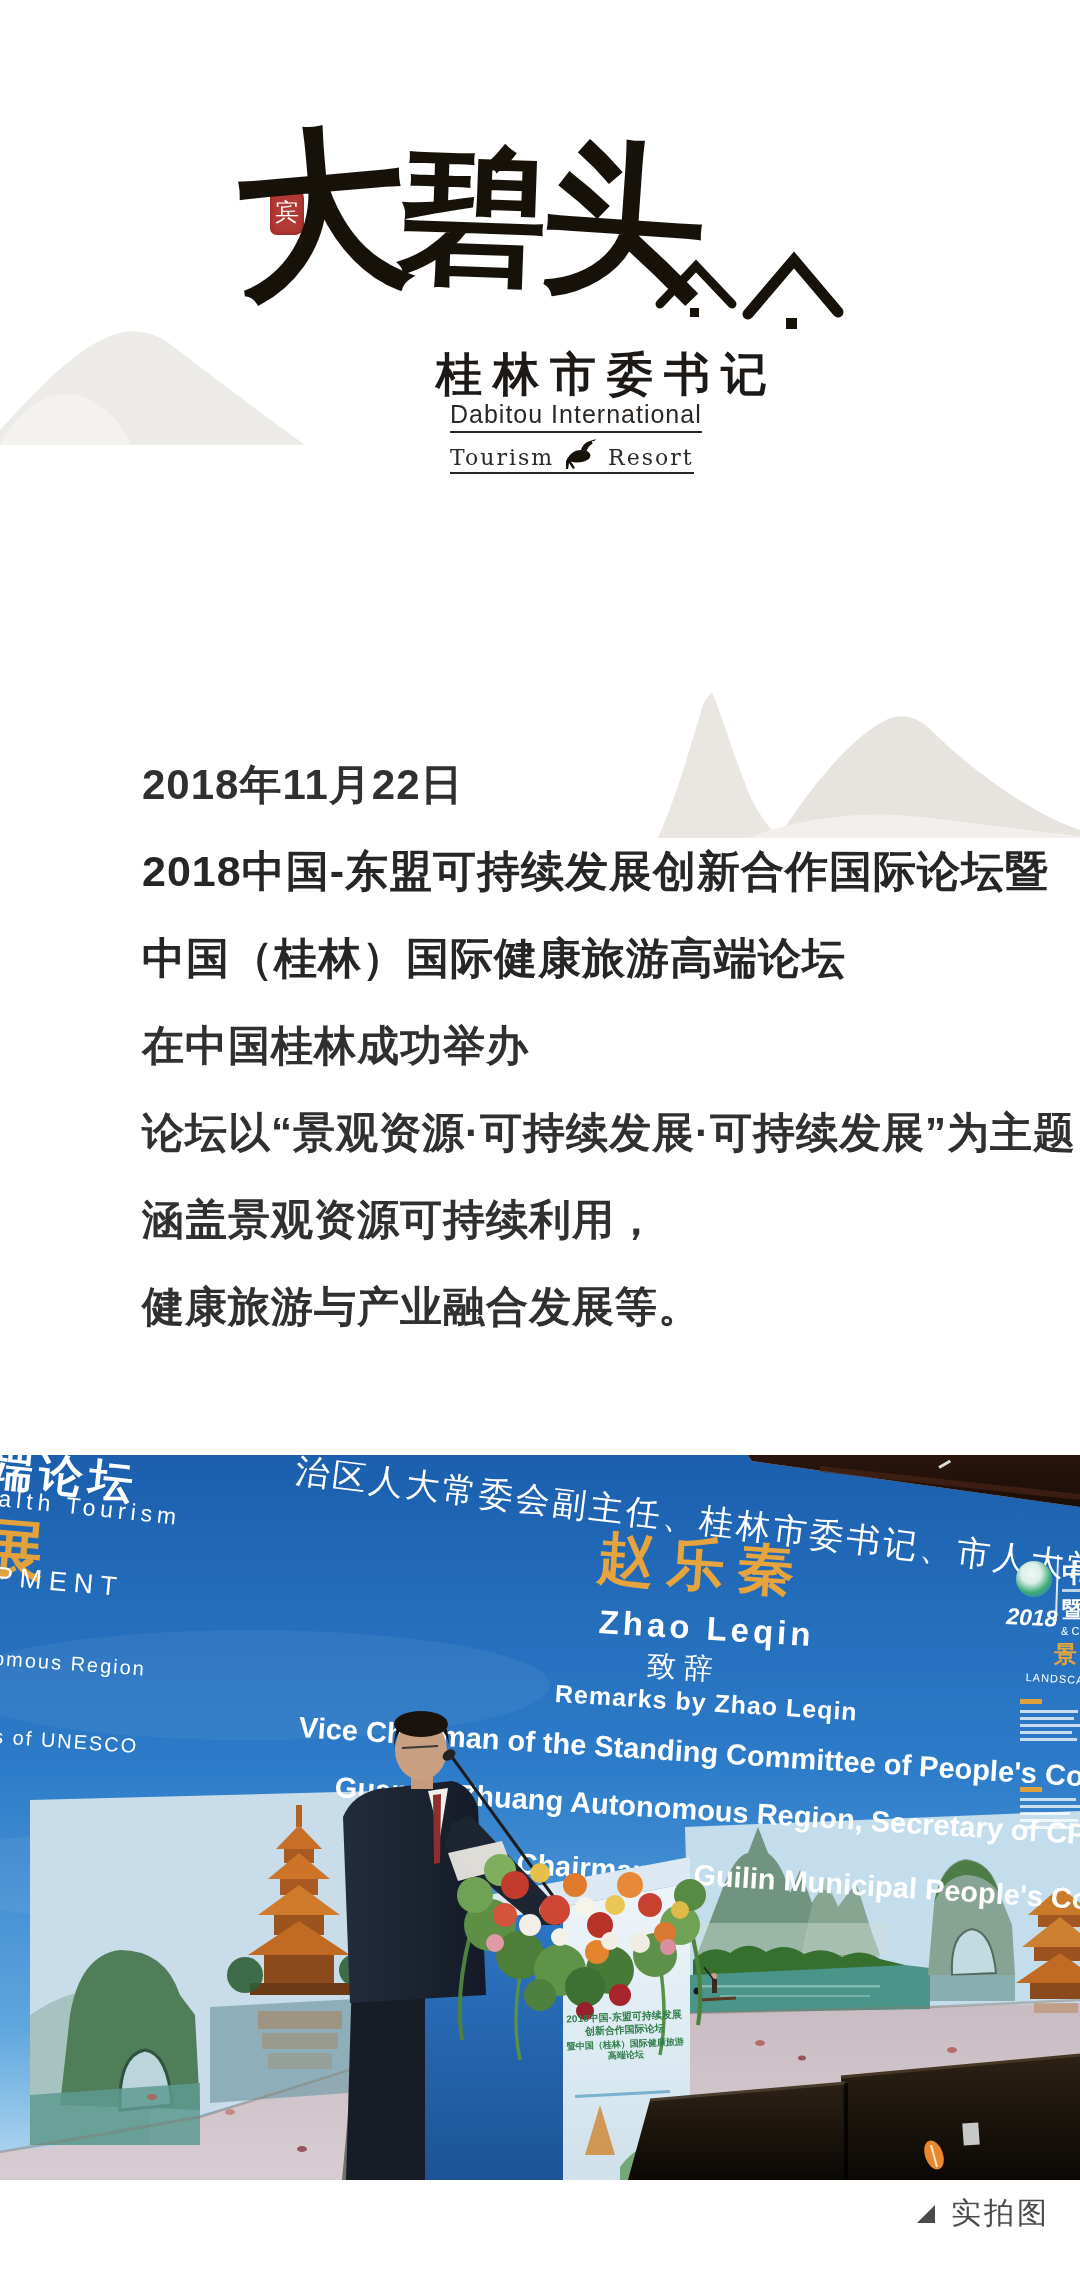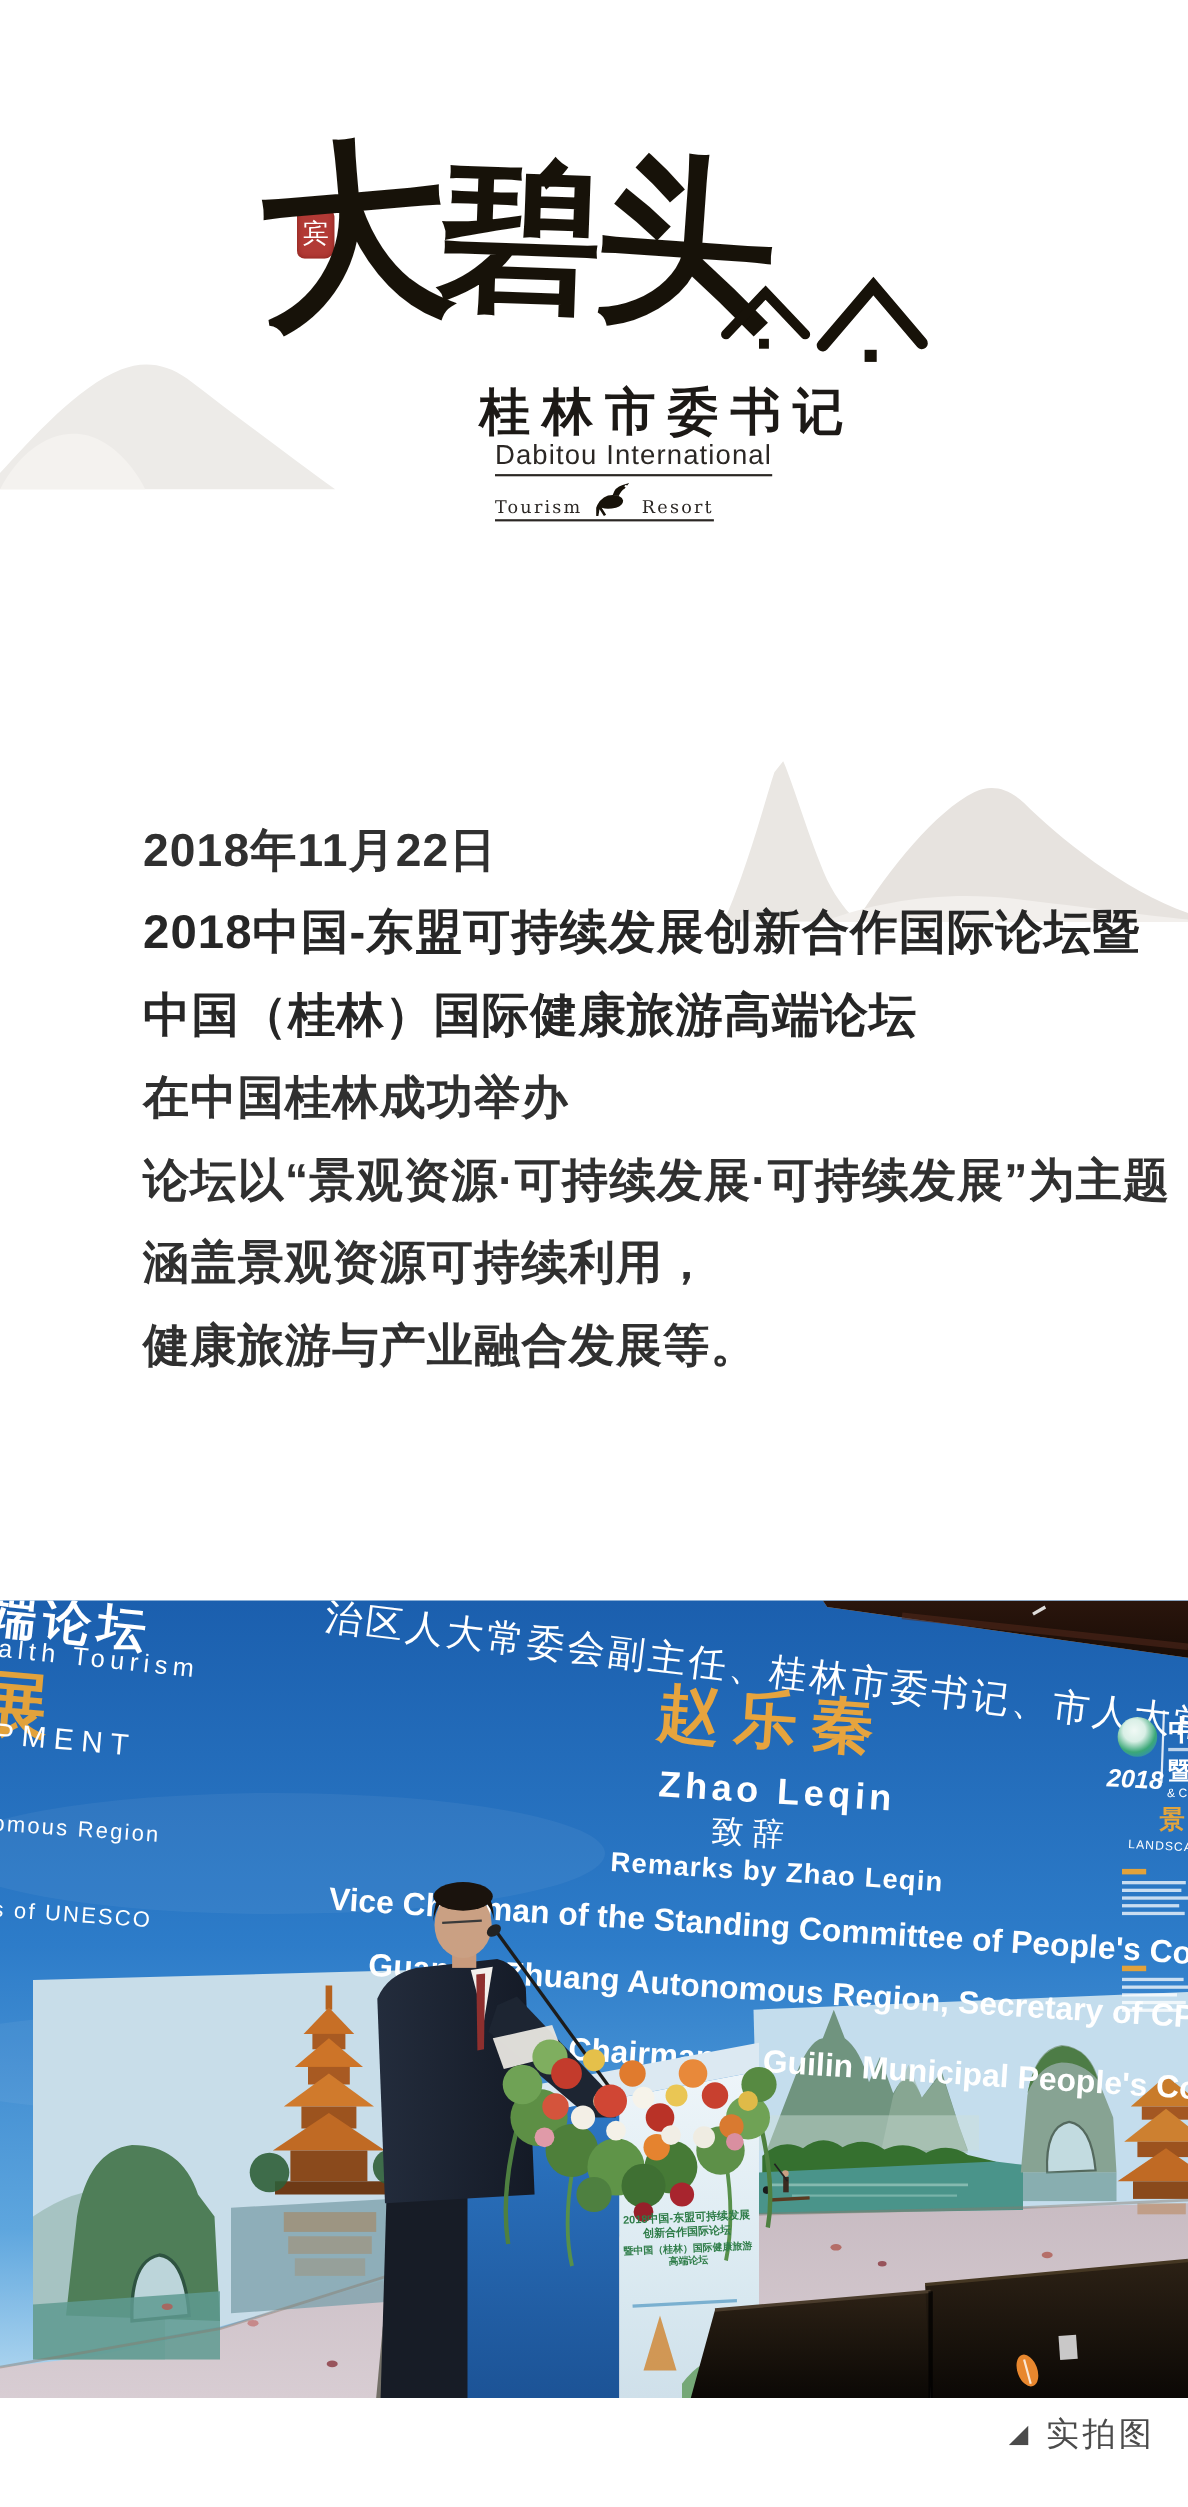--- a/index.html
+++ b/index.html
@@ -19,26 +19,26 @@
          font-family:"DejaVu Serif","Liberation Serif",serif;font-weight:900;color:#171209;line-height:1;}
   .calli .c1{font-size:178px;transform:rotate(-5deg);}
   .calli .c2{font-size:150px;margin-left:-12px;transform:translateY(-12px) rotate(2deg);}
   .calli .c3{font-size:164px;margin-left:-6px;transform:rotate(4deg);}
   .roofs{position:absolute;left:652px;top:238px;}
   .logo-sub{position:absolute;left:436px;top:344px;font-family:"DejaVu Serif","Liberation Serif",serif;
             font-size:46px;font-weight:600;color:#1c1916;letter-spacing:11px;white-space:nowrap;}
   .logo-en1{position:absolute;left:450px;top:400px;font-family:Liberation Sans, sans-serif;
             font-size:25px;color:#2b2724;letter-spacing:1px;border-bottom:2px solid #2b2724;padding-bottom:2px;}
   .logo-en2{position:absolute;left:450px;top:438px;font-family:"DejaVu Serif","Liberation Serif",serif;
-            font-size:16px;color:#2b2724;letter-spacing:2px;border-bottom:2px solid #2b2724;
+            font-size:22px;color:#2b2724;letter-spacing:2px;border-bottom:2px solid #2b2724;
             display:inline-flex;align-items:flex-end;padding-bottom:2px;}
   .logo-en2 .bird{margin:0 8px -2px 8px;}
   
   .article{position:absolute;left:130px;top:735px;right:30px;color:#303030;}
-  .article p{margin:0;height:75px;display:flex;align-items:center;font-size:42px;font-weight:600;
+  .article p{margin:12px;height:75px;display:flex;align-items:center;font-size:42px;font-weight:600;
              letter-spacing:1px;white-space:nowrap;}
   .article p.b{font-size:43px;font-weight:800;color:#262626;}
   
   .photo{position:absolute;left:0;top:1455px;width:1080px;height:725px;margin:0;overflow:hidden;background:#2d7cc9;}
   .lay{position:absolute;left:0;top:0;}
   .ph-txt{position:absolute;color:#ffffff;white-space:nowrap;transform-origin:left top;line-height:1.15;}
   .t-banner{left:298px;top:-4px;font-size:34px;letter-spacing:3px;font-weight:500;transform:rotate(7deg);}
   .t-name-cn{left:600px;top:70px;font-size:57px;font-weight:700;color:#e6a43e;letter-spacing:13px;transform:rotate(4deg);}
   .t-name-en{left:600px;top:148px;font-size:33px;font-weight:700;letter-spacing:4px;transform:rotate(3.5deg);}
   .t-zhi{left:648px;top:194px;font-size:29px;letter-spacing:8px;transform:rotate(3.5deg);}

